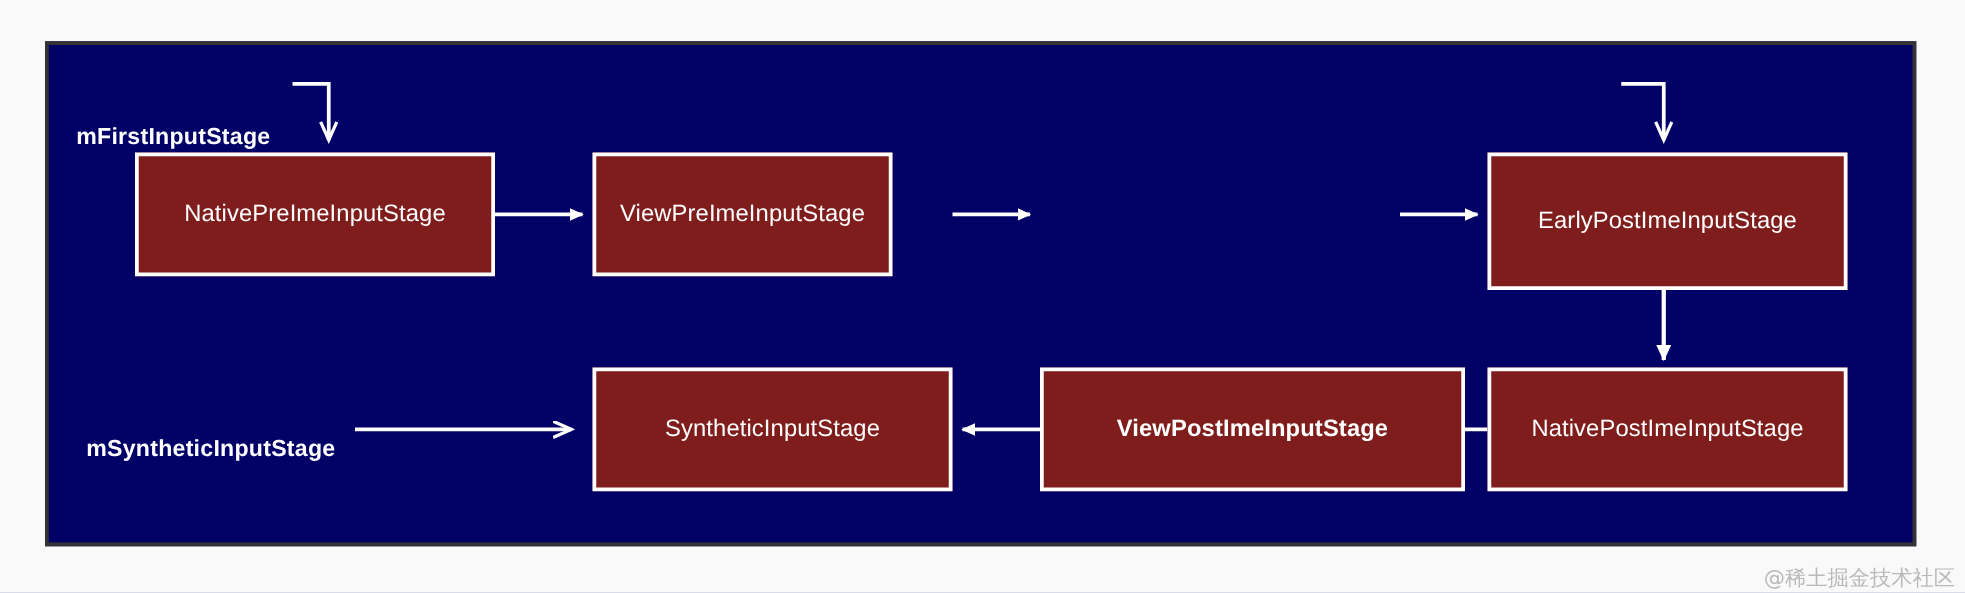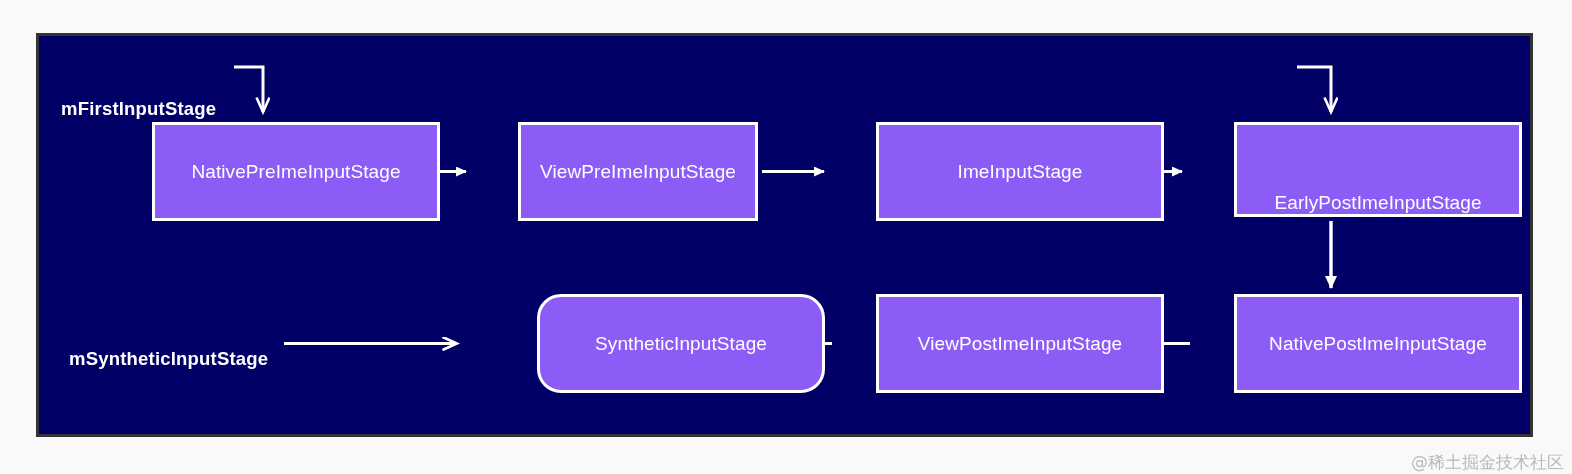--- a/index.html
+++ b/index.html
@@ -39,32 +39,31 @@
     position: absolute;
     left: 0;
     top: 0;
     width: 100%;
     height: 100%;
   }
 
   
   .stage-box {
     position: absolute;
-    background: #8b5cf6;
+    background: #7f1d1d;
     border: 3px solid #ffffff;
     box-sizing: border-box;
     display: flex;
     align-items: center;
     justify-content: center;
     color: #ffffff;
     font-size: 19px;
     font-weight: 500;
     letter-spacing: .1px;
     white-space: nowrap;
-    margin-left: 44px;
   }
 
   
   .var-label {
     position: absolute;
     color: #ffffff;
     font-size: 18.5px;
     font-weight: 600;
     white-space: nowrap;
     letter-spacing: .2px;
@@ -150,37 +149,34 @@
     <div class="layer">
 
       <div class="stage-box" style="left:69px;  top:86px;  width:288px; height:99px;">
         <span>NativePreImeInputStage</span>
       </div>
 
       <div class="stage-box" style="left:435px; top:86px;  width:240px; height:99px;">
         <span>ViewPreImeInputStage</span>
       </div>
 
-      <div class="stage-box" style="left:793px; top:86px;  width:288px; height:99px;">
-        <span>ImeInputStage</span>
-      </div>
 
-      <div class="stage-box" style="left:1151px;top:86px;  width:288px; height:95px;align-items:flex-end;">
+      <div class="stage-box" style="left:1151px;top:86px;  width:288px; height:110px;">
         <span>EarlyPostImeInputStage</span>
       </div>
 
       <div class="stage-box" style="left:1151px;top:258px; width:288px; height:99px;">
         <span>NativePostImeInputStage</span>
       </div>
 
-      <div class="stage-box" style="left:793px; top:258px; width:288px; height:99px;">
+      <div class="stage-box" style="left:793px; top:258px; width:340px; height:99px;font-weight:bold;">
         <span>ViewPostImeInputStage</span>
       </div>
 
-      <div class="stage-box" style="left:454px; top:258px; width:288px; height:99px;border-radius:24px;">
+      <div class="stage-box" style="left:435px; top:258px; width:288px; height:99px;">
         <span>SyntheticInputStage</span>
       </div>
 
     </div>
 
     <div class="layer">
       <div class="var-label" style="left:22px;   top:21px;margin-top:41px;">mFirstInputStage</div>
       <div class="var-label" style="left:30px;   top:312px;text-align:center;">mSyntheticInputStage</div>
     </div>
 

